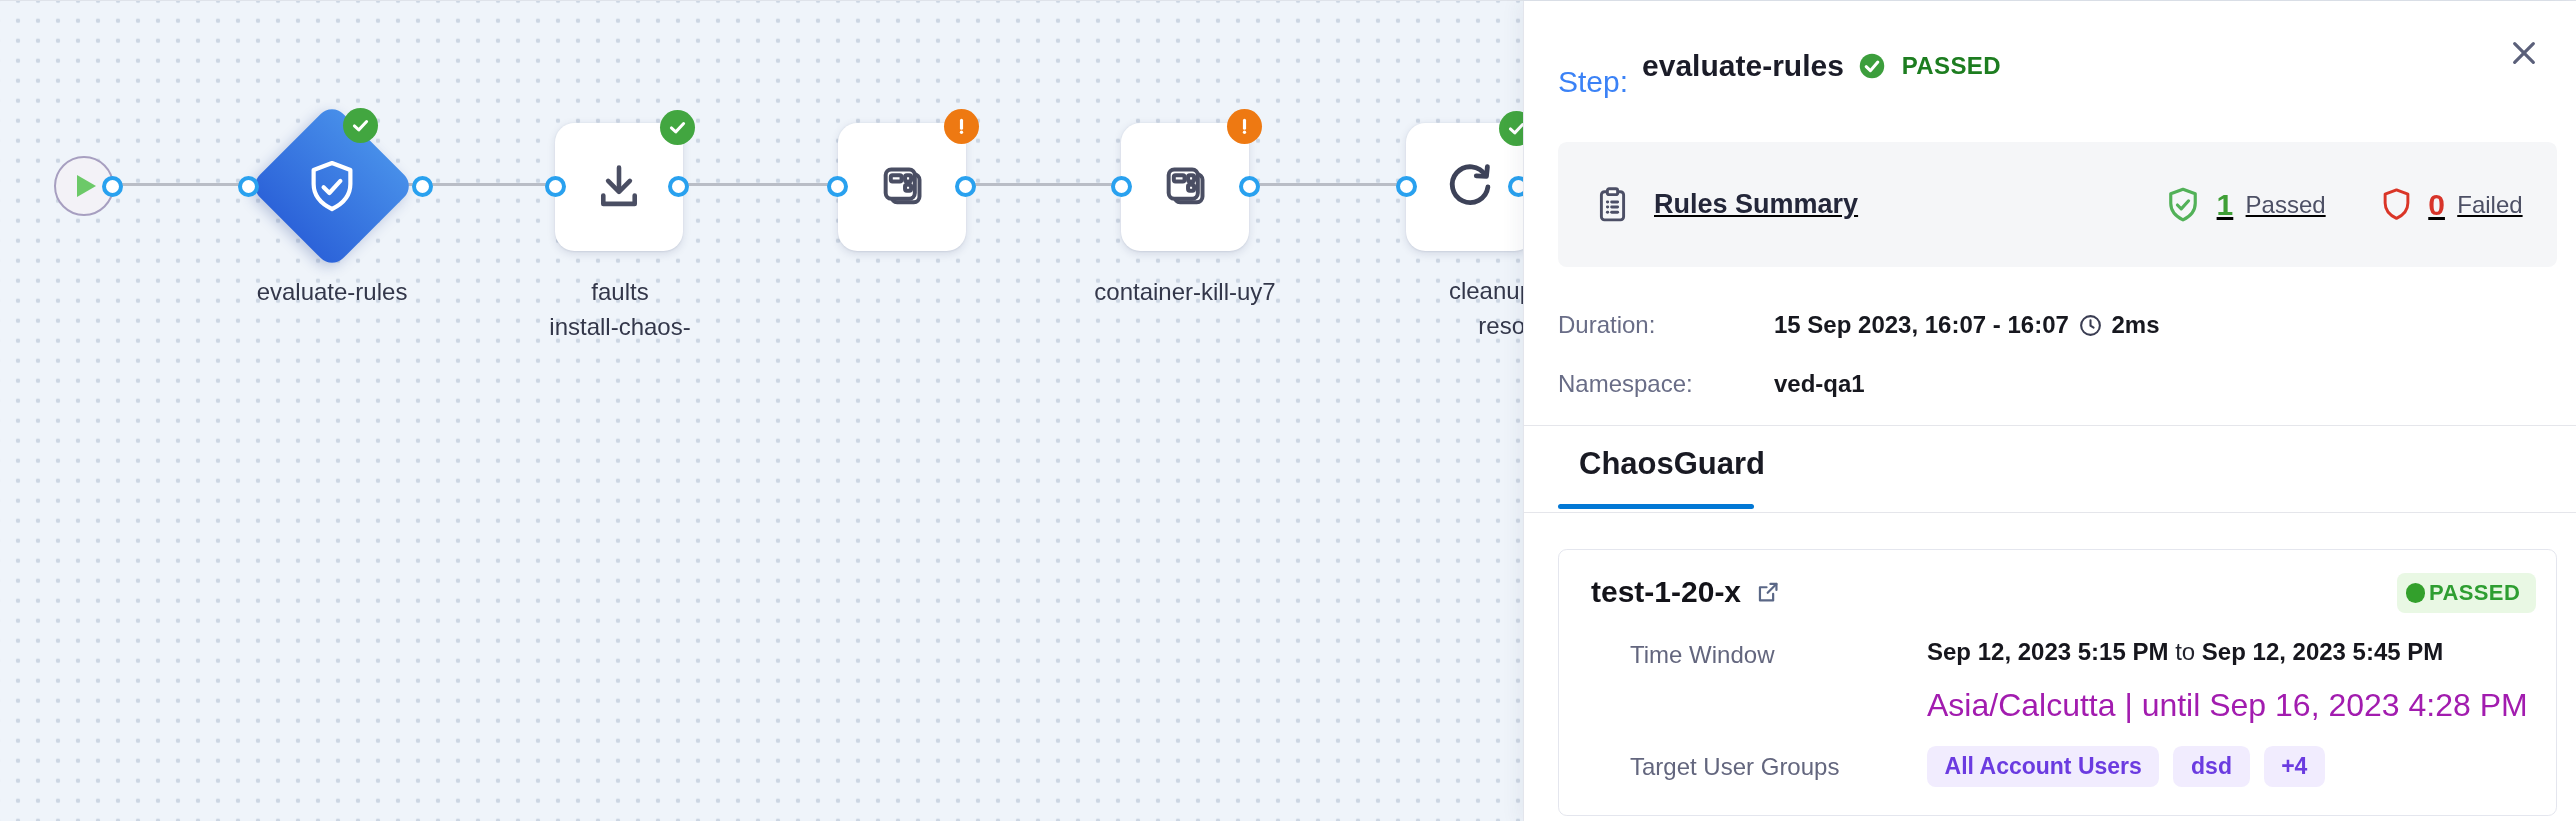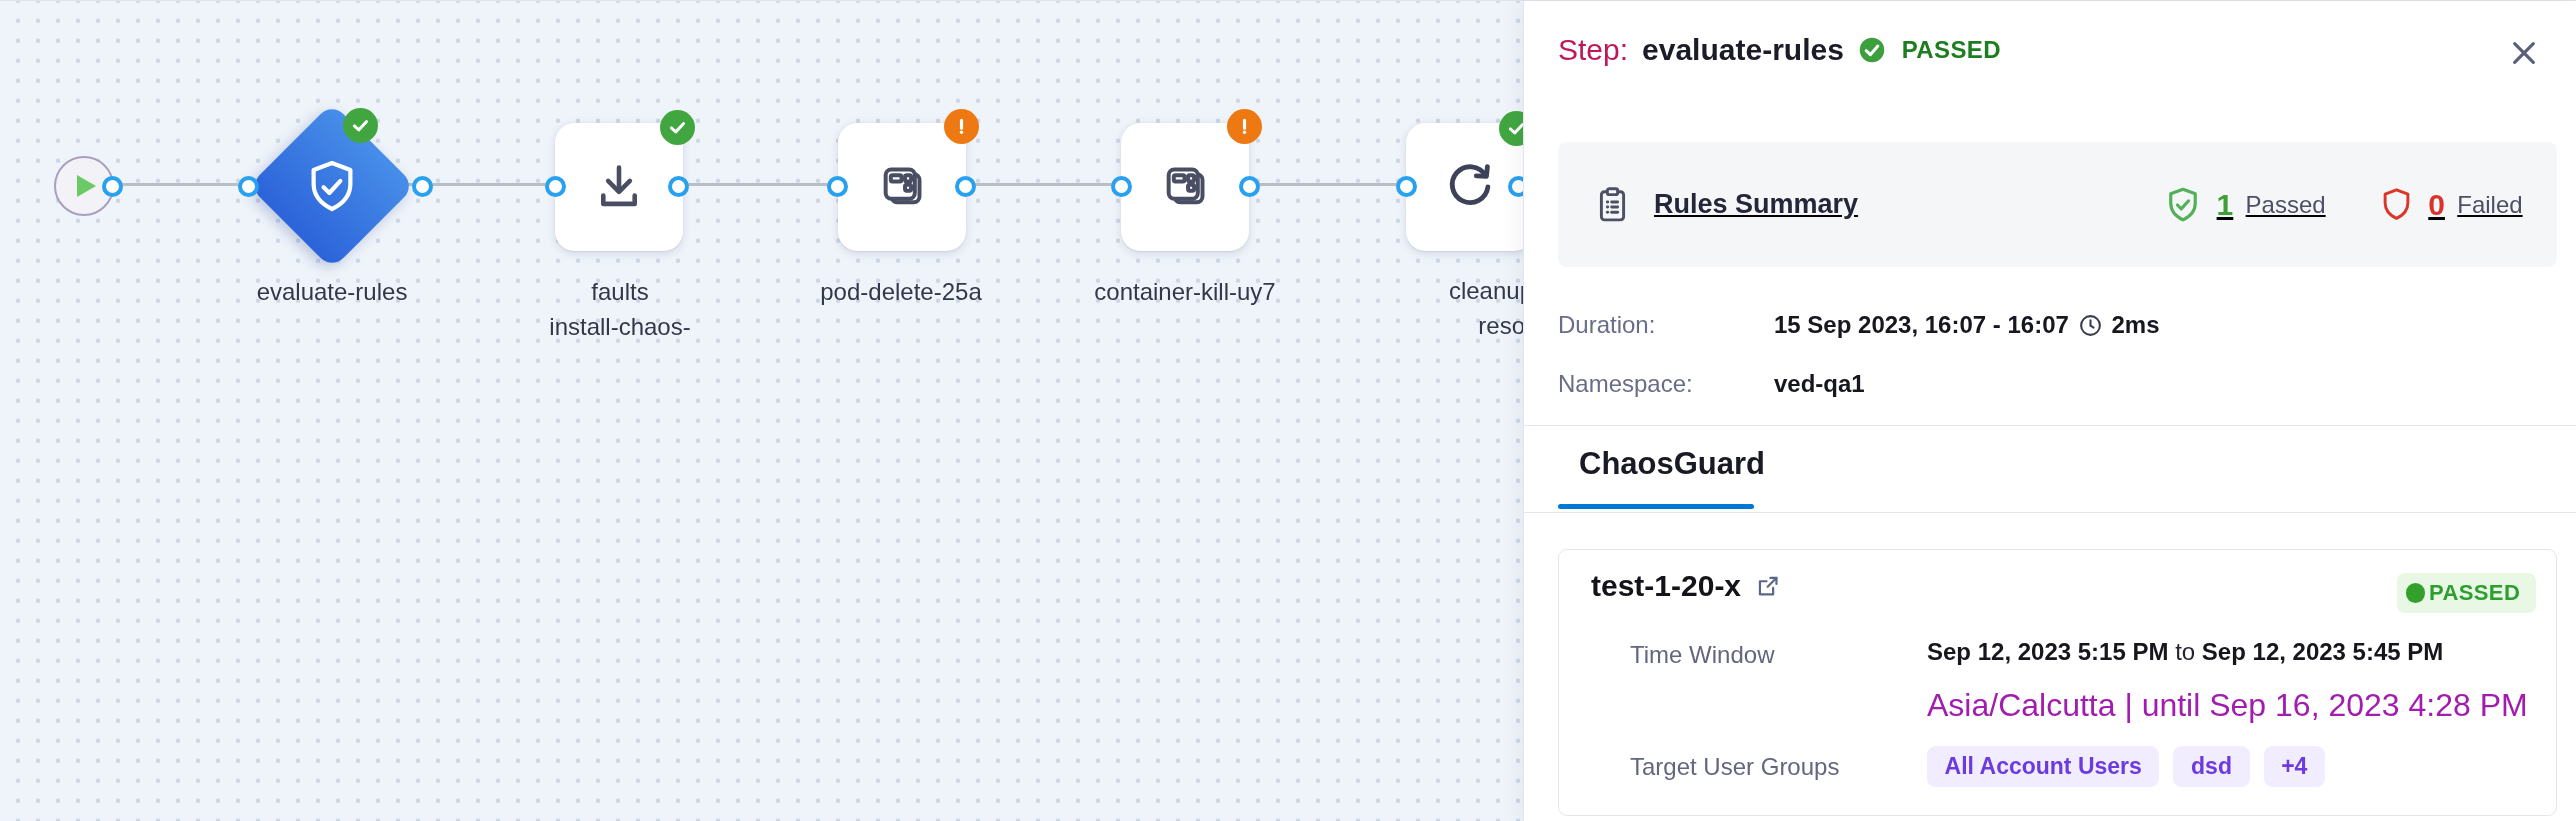--- a/index.html
+++ b/index.html
@@ -36,21 +36,21 @@
   .badge.ok { background:#42a640; }
   .badge.warn { background:#ee7912; }
 
   .node-label { position:absolute; z-index:2; text-align:center; font-size:24px; line-height:35px; color:#33374a; }
 
   
   .panel { position:absolute; left:1523px; top:0; width:1053px; height:822px; background:#fff; z-index:10;
     border-left:0.9px solid #e3e5ec; box-shadow:-7px 0 16px rgba(40,50,90,.05); }
 
   .panel-header { position:absolute; left:34px; top:32px; right:88px; display:flex; align-items:center; gap:14px; }
-  .hdr-prefix { font-size:30px; color:#be185d; }
+  .hdr-prefix { font-size:30px; color:#3b82f6;margin-top:32px; }
   .hdr-title { font-size:30px; font-weight:bold; color:#1b1c28; }
   .hdr-status { font-size:24px; font-weight:bold; color:#1d7d20; letter-spacing:0.4px; margin-left:1.8px; }
   .close-btn { position:absolute; right:35px; top:34px; width:35px; height:35px; cursor:pointer;
     display:flex; align-items:center; justify-content:center; }
 
   .rules-band { position:absolute; left:34px; right:19.4px; top:141px; height:125px; background:#f5f6f8;
     border-radius:8.8px; display:flex; align-items:center; padding:0 34px;text-decoration:underline; }
   .rules-title { font-size:27px; font-weight:600; color:#24273a; margin-left:21px; }
   .rules-right { margin-left:auto; display:flex; align-items:center; gap:12.3px; }
   .cnt-pass { font-size:30px; font-weight:bold; color:#3f9f36; }
@@ -62,21 +62,21 @@
   .kv-label { width:216px; font-size:24px; color:#696d87; }
   .kv-value { font-size:24px; font-weight:bold; color:#17181f; display:flex; align-items:center; gap:8.8px; }
 
   .divider { position:absolute; left:0; right:0; height:0.9px; background:#e5e6eb; }
 
   .tab { position:absolute; left:55px; top:445px; font-size:31px; font-weight:bold; color:#191a23; cursor:pointer; }
   .tab-underline { position:absolute; left:34px; top:503px; width:196px; height:5.3px; border-radius:3.5px; background:#0278d5; }
 
   .guard-card { position:absolute; left:34px; right:19.4px; top:548px; height:267px;
     border:0.9px solid #e4e6ee; border-radius:8.8px; background:#fff; }
-  .card-title-row { position:absolute; left:32px; top:19px; right:32px; display:flex; align-items:center; gap:14px; }
+  .card-title-row { position:absolute; left:32px; top:25px; right:32px; display:flex; align-items:center; gap:14px; }
   .card-title { font-size:30px; font-weight:bold; color:#131319; }
   .passed-pill { position:absolute; right:19.4px; top:23px; background:#e9f8e4; border-radius:8px;
     display:flex; align-items:center; gap:3.5px; padding:7px 16px 7px 8.8px; }
   .passed-dot { width:19.4px; height:19.4px; border-radius:50%; background:#33a02c; }
   .passed-text { font-size:22px; font-weight:bold; color:#2e9e31; letter-spacing:0.4px; }
 
   .card-row-label { position:absolute; left:71px; font-size:24px; color:#63667e; }
   .tw-line1 { position:absolute; left:368px; top:88px; font-size:24px; color:#16161d; }
   .tw-line1 b { font-weight:bold; }
   .tw-join { font-weight:normal; color:#23242e; }
@@ -151,21 +151,20 @@
       </span>
     </div>
     <div class="badge warn" style="left:944px; top:108px;">
       <svg width="21" height="21" viewBox="0 0 24 24">
           <line x1="12" y1="5" x2="12" y2="14" stroke="#fff" stroke-width="3.6" stroke-linecap="round"></line>
           <circle cx="12" cy="18.6" r="1.9" fill="#fff"></circle>
         </svg>
     </div>
     <div class="conn-dot" style="left:827px; top:175px;"></div>
     <div class="conn-dot" style="left:955px; top:175px;"></div>
-    <div class="node-label" style="left:769px; top:273px; width:264px;">pod-delete-25a</div>
 
     <div class="sq-node" style="left:1121px; top:122px;">
       <span>
         <svg width="56" height="56" viewBox="0 0 24 24" fill="none" stroke="#4a4e63" stroke-width="1.7" stroke-linecap="round" stroke-linejoin="round">
           <rect x="7.5" y="6.5" width="12" height="12" rx="2.4"></rect>
           <rect x="5" y="4.5" width="12.5" height="12.5" rx="2.4" fill="#fff"></rect>
           <rect x="7.2" y="7" width="4.6" height="2.6" rx="0.7"></rect>
           <rect x="13.3" y="7" width="2.6" height="2.6" rx="0.7"></rect>
           <rect x="13.3" y="11" width="2.6" height="2.6" rx="0.7"></rect>
         </svg>

